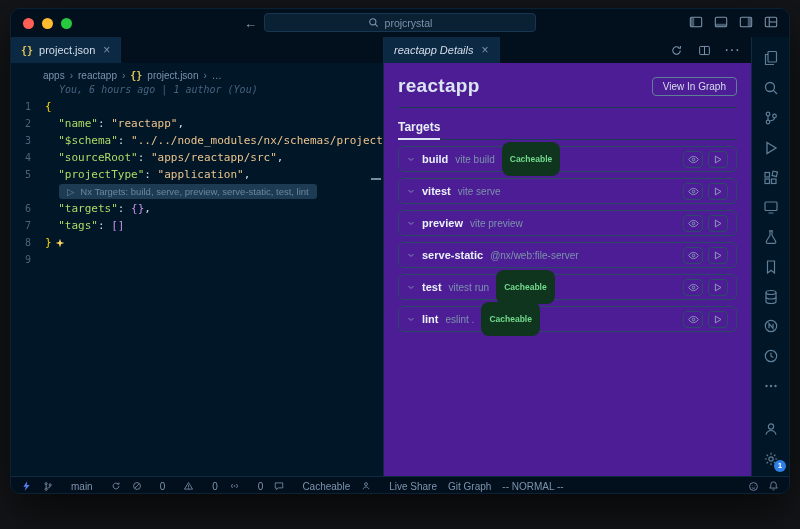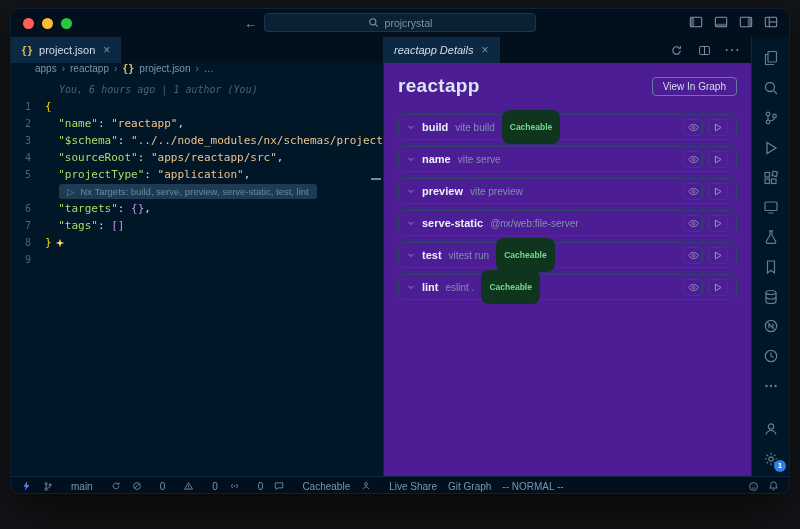--- a/index.html
+++ b/index.html
@@ -28,22 +28,22 @@
     display:flex; flex-direction:column; align-items:center; padding:13px 0 9px; gap:13px; color:#5f7e97; }
 
   .tabrow { height:26px; flex:none; background:#02101e; display:flex; align-items:stretch; }
   .tab { display:flex; align-items:center; gap:6px; padding:0 10px; background:#0b2942;
     color:#d6deeb; font-size:11px; border-right:1px solid #0f2b44; }
   .tab .close { color:#7d93ad; font-size:12px; margin-left:2px; }
   .jsonic { color:#e2c55b; font-family:"DejaVu Sans Mono",monospace; font-weight:bold; font-size:10px; }
   .tab.preview .lbl { font-style:italic; }
   .tabactions { margin-left:auto; display:flex; align-items:center; gap:11px; padding-right:11px; color:#7d93ad; }
 
-  .breadcrumb { height:18px; flex:none; display:flex; align-items:flex-start; gap:5px;
-    padding-left:24px; font-size:10px; color:#7d93ad; background:#011627; }
+  .breadcrumb { height:18px; flex:none; display:flex; align-items:flex-end; gap:5px;
+    padding-left:32px; font-size:10px; color:#7d93ad; background:#011627; }
   .breadcrumb .sep { color:#5f7e97; }
 
   
   .editor { flex:1; position:relative; overflow:hidden;
     font-family:"DejaVu Sans Mono","Liberation Mono",monospace; font-size:11px; line-height:17px; }
   .codeline { display:flex; white-space:pre; height:17px; align-items:center; }
   .ln { flex:none; width:34px; text-align:right; padding-right:14px; color:#4b6479; font-size:10px; }
   .blame { height:17px; padding-left:48px; display:flex; align-items:center;
     color:#46627d; font-style:italic; font-size:10px; }
   .tk-k{ color:#addb67; } .tk-s{ color:#ecc48d; } .tk-p{ color:#d6deeb; }
@@ -246,20 +246,23 @@
       </div>
 
       <div class="pbody">
         <div class="phead">
           <div class="ptitle">reactapp</div>
           <button class="vig">
             <span>View In Graph</span>
           </button>
         </div>
         <div class="pdivider mt"></div>
+        <div class="theadwrap">
+          <span class="theading">Targets</span>
+        </div>
 
         <div class="trow">
           <span class="chev">
               <svg width="8" height="8" viewBox="0 0 16 16" fill="none" stroke="currentColor" stroke-width="2">
                 <path d="M3 6l5 5 5-5"></path>
               </svg>
             </span>
           <span class="tname">build</span>
           <span class="tcmd">vite build</span>
           <span class="pill">Cacheable</span>
@@ -277,21 +280,21 @@
               </span>
           </span>
         </div>
 
         <div class="trow">
           <span class="chev">
               <svg width="8" height="8" viewBox="0 0 16 16" fill="none" stroke="currentColor" stroke-width="2">
                 <path d="M3 6l5 5 5-5"></path>
               </svg>
             </span>
-          <span class="tname">name</span>
+          <span class="tname">vitest</span>
           <span class="tcmd">vite serve</span>
           <span class="ticons">
             <span class="ibtn">
                 <svg width="11" height="9" viewBox="0 0 16 12" fill="none" stroke="currentColor" stroke-width="1.3">
                   <path d="M1 6s2.7-4.5 7-4.5S15 6 15 6s-2.7 4.5-7 4.5S1 6 1 6z"></path>
                   <circle cx="8" cy="6" r="1.8"></circle>
                 </svg>
               </span>
             <span class="ibtn">
                 <svg width="8" height="9" viewBox="0 0 10 12" fill="none" stroke="currentColor" stroke-width="1.3">

